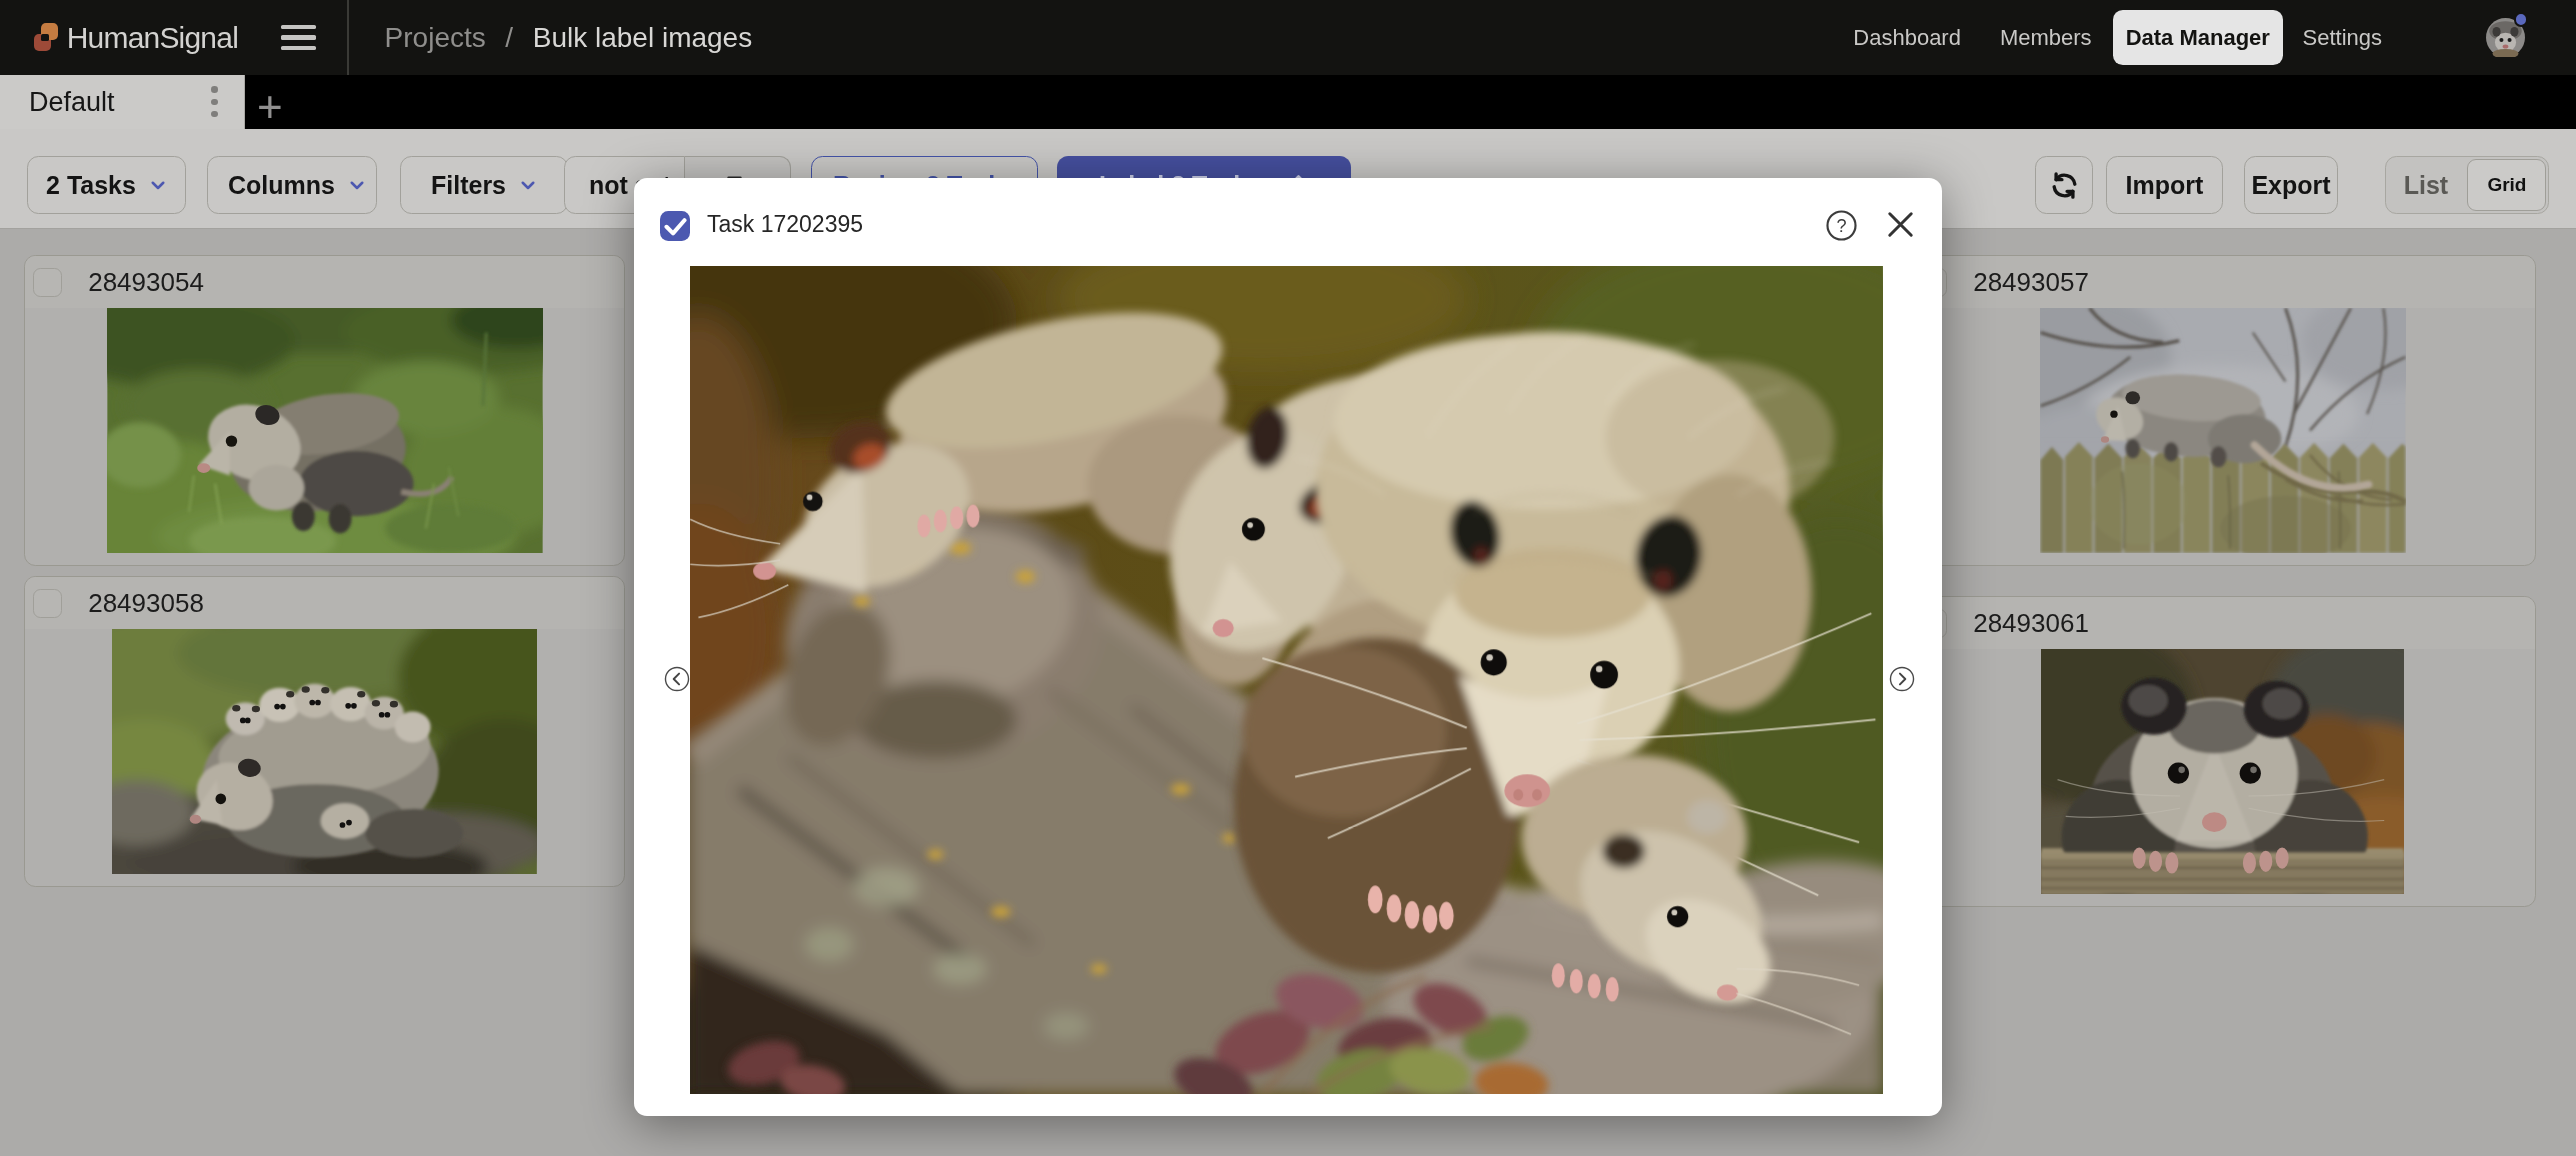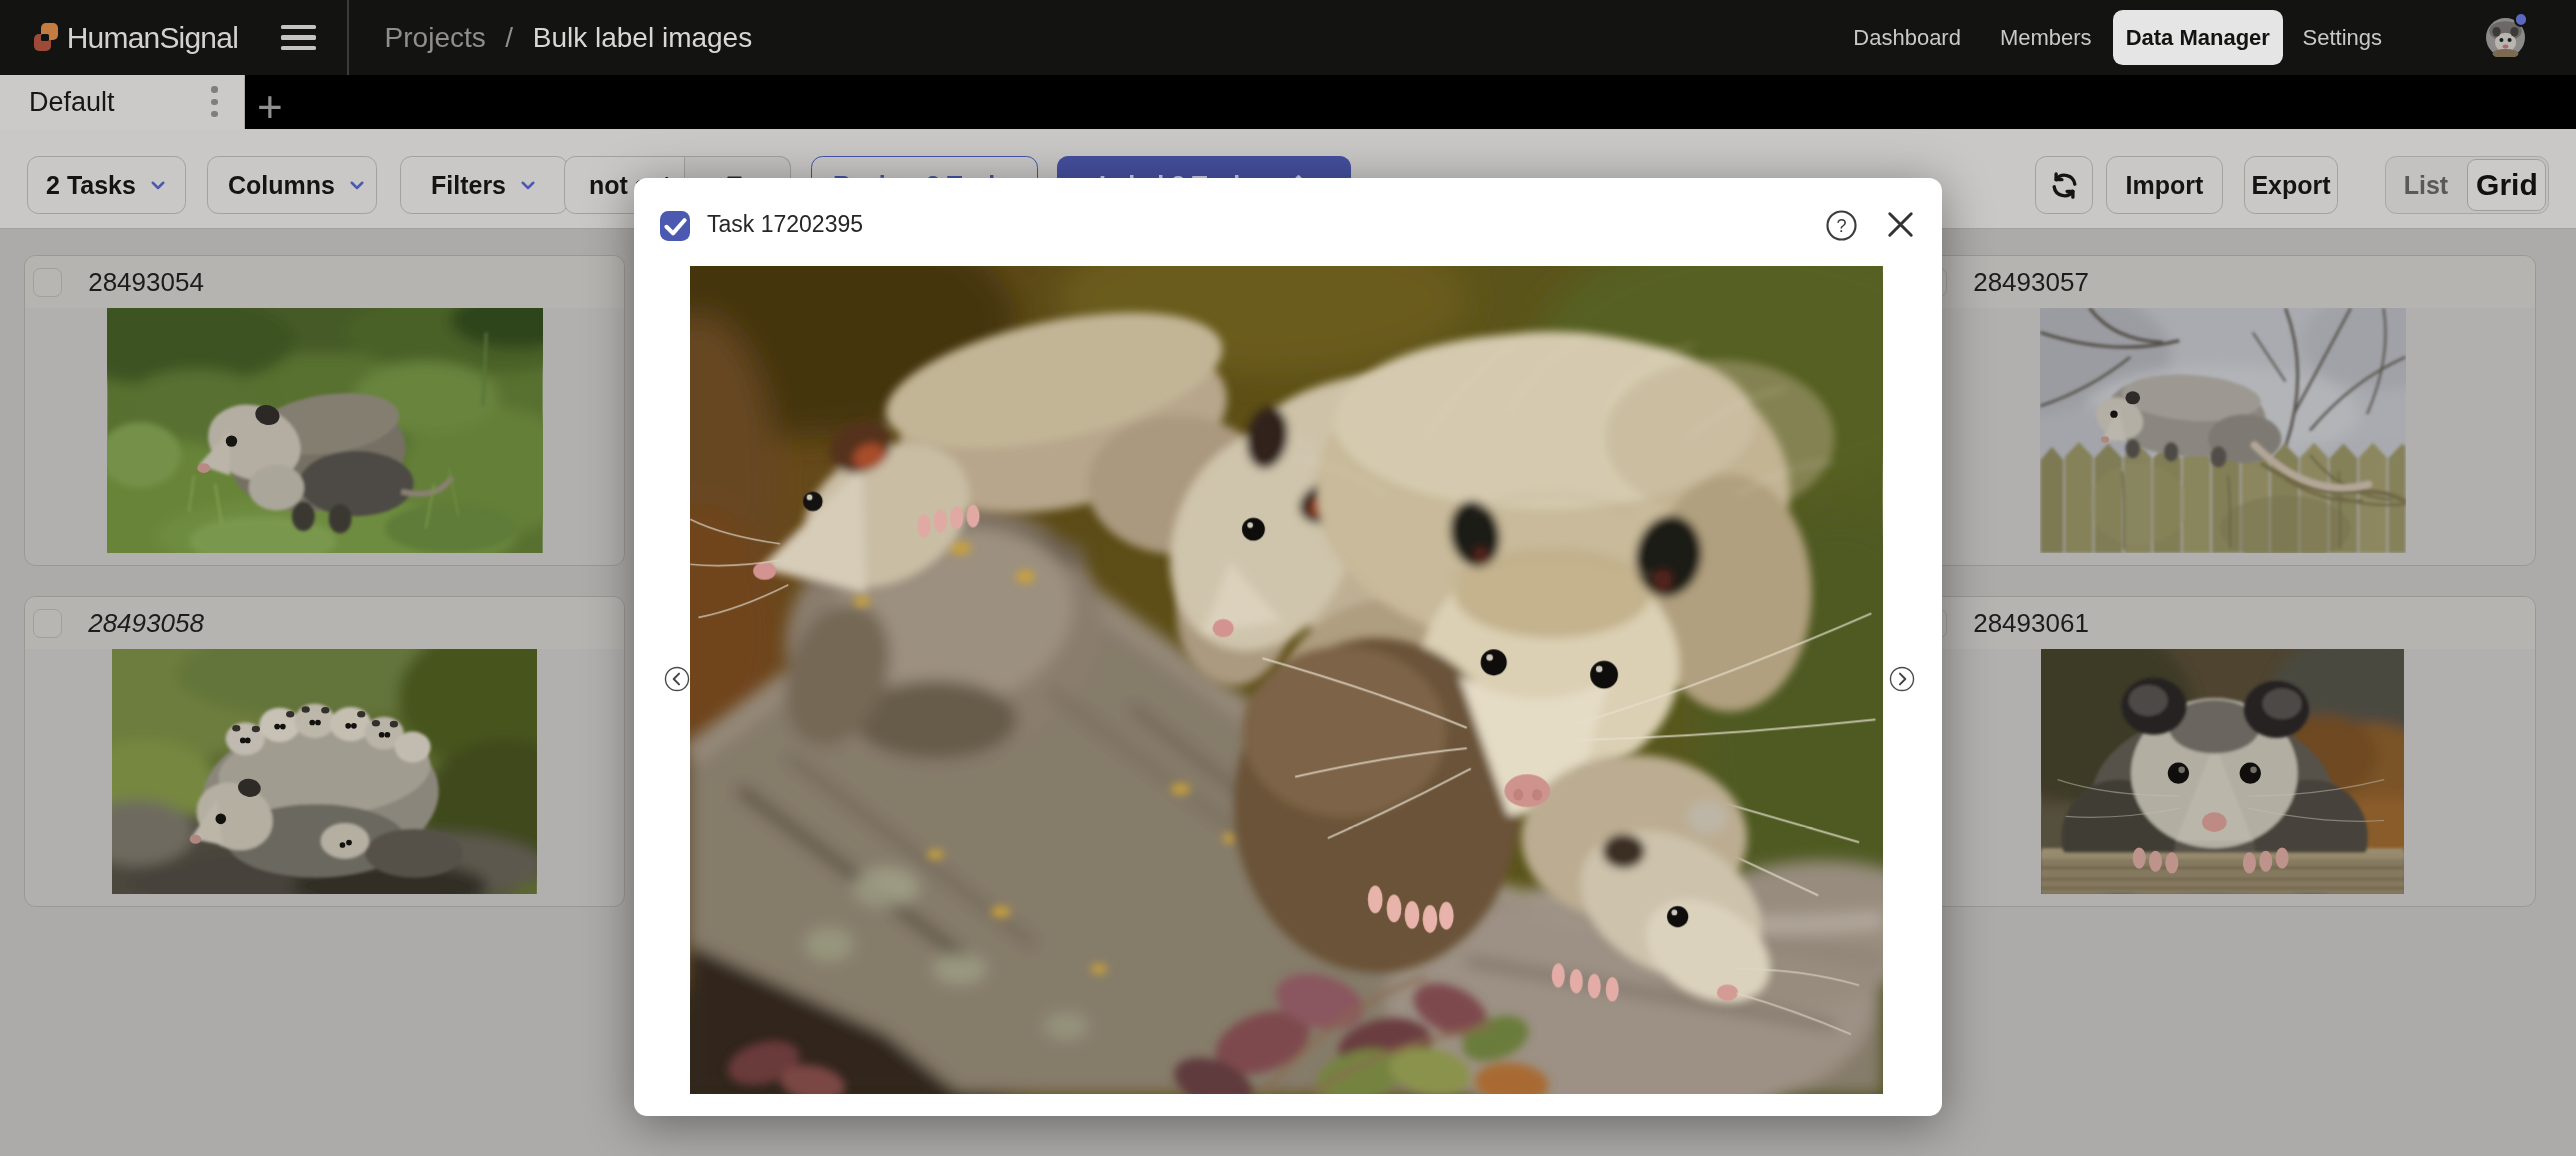--- a/index.html
+++ b/index.html
@@ -44,21 +44,21 @@
   .b-filt { left:400px; width:168px; }
   .b-notset { left:564px; width:121px; border-radius:11.4px 0 0 11.4px; font-weight:700; justify-content:flex-start; padding-left:24px; overflow:hidden; white-space:nowrap; }
   .b-sort { left:685px; width:106px; border-radius:0 11.4px 11.4px 0; border-left:none; background:#c3c2c0; }
   .b-review { left:811px; width:227px; border:1.6px solid #4353a8; color:#4353a8; background:#c9c8c6; }
   .b-label { left:1057px; width:294px; background:#454f9e; color:#ccd0e8; border:none; }
   .b-refresh { left:2035px; width:58px; }
   .b-import { left:2106px; width:117px; }
   .b-export { left:2244px; width:94px; }
   .seg { position:absolute; left:2385px; top:27px; width:164px; height:58px; background:#c3c2c0; border:1.6px solid #a8a7a1; border-radius:11.4px; display:flex; align-items:center; }
   .seg .list { flex:1; text-align:center; font-size:25px; font-weight:700; color:#5a5955; }
-  .seg .grid { width:79px; height:52px; margin:1.6px; background:#cbcac8; border:1.6px solid #9f9e98; border-radius:9px; display:flex; align-items:center; justify-content:center; font-size:30px; font-weight:700; color:#111; }
+  .seg .grid { width:79px; height:52px; margin:1.6px; background:#cbcac8; border:1.6px solid #9f9e98; border-radius:9px; display:flex; align-items:center; justify-content:center; font-size:19px; font-weight:700; color:#111; }
 
   
   .card { position:absolute; width:601px; height:311px; background:#b1b0ae; border:1.6px solid #9a9991; border-radius:11.4px; overflow:hidden; }
   .card .hdr { height:52px; background:#b5b4b1; display:flex; align-items:center; }
   .card .cb { width:29px; height:29px; border:1.6px solid #a09f99; border-radius:7.4px; background:#b7b6b3; margin-left:8.2px; margin-top:0px; }
   .card .ttl { margin-left:26px; font-size:26px; color:#1c1c1c; }
   .card .imgwrap { display:flex; justify-content:center; }
   .card svg { display:block; }
 
   
@@ -311,21 +311,21 @@
       <ellipse cx="160" cy="176" rx="9" ry="12" fill="#4e4a44"></ellipse>
       <ellipse cx="218" cy="182" rx="10" ry="13" fill="#524e48"></ellipse>
 
     </g>
     <ellipse cx="113" cy="110" rx="9" ry="8" fill="#2e2b28"></ellipse>
     <circle cx="90" cy="130" r="4.5" fill="#15130f"></circle>
     <ellipse cx="79" cy="161" rx="5" ry="4" fill="#ad8680"></ellipse>
   </svg>
     </div>
 </div>
-<div class="card" style="left:24px; top:596px;font-style:italic;">
+<div class="card" style="left:24px; top:576px;">
   <div class="hdr">
       <div class="cb"></div>
       <div class="ttl">28493058</div>
     </div>
   <div class="imgwrap">
       <svg id="img2" width="425" height="245" viewBox="0 0 520 300">
     <rect width="520" height="300" fill="#5a682f"></rect>
     <g filter="url(#b8)">
       <ellipse cx="60" cy="60" rx="140" ry="80" fill="#6d7d3c"></ellipse>
       <ellipse cx="260" cy="30" rx="180" ry="55" fill="#64743a"></ellipse>

